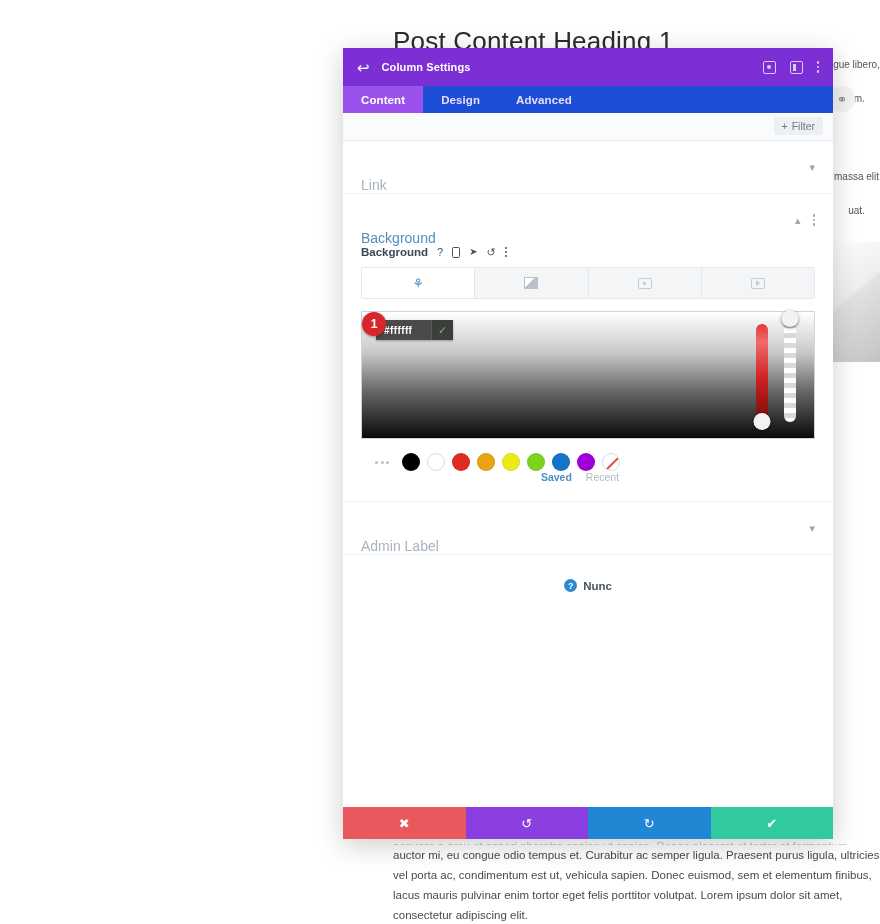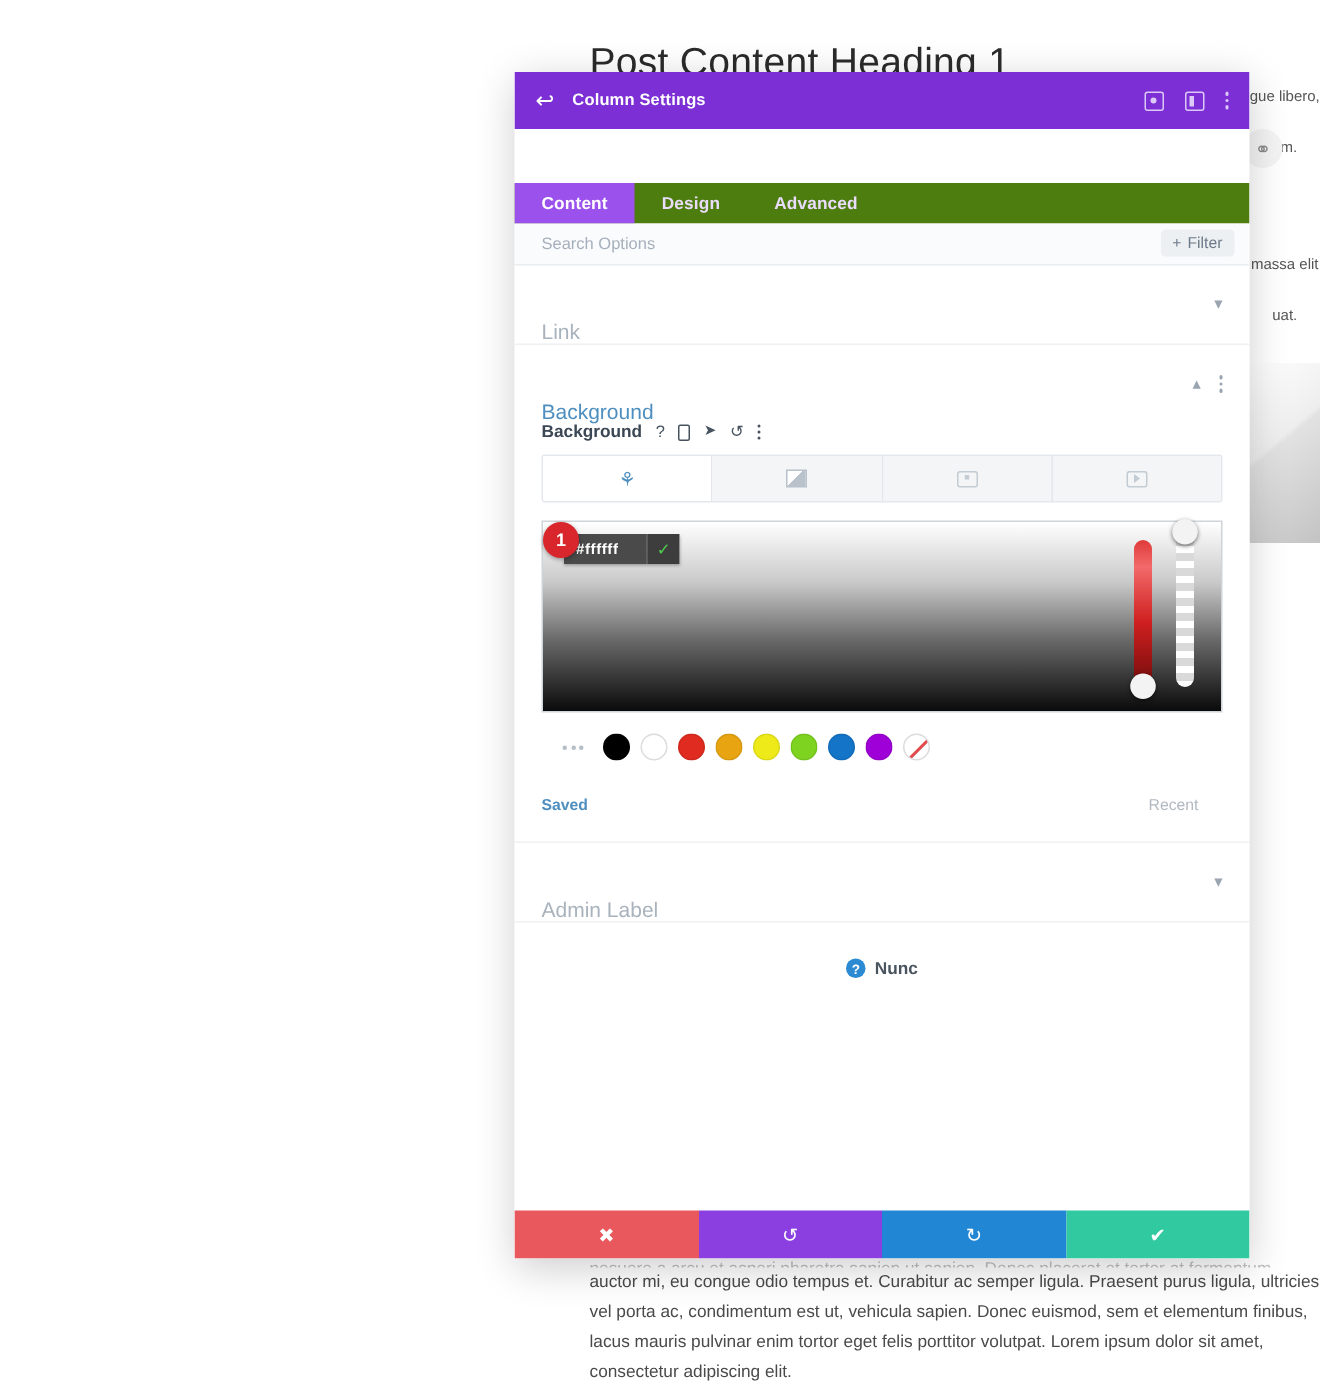--- a/index.html
+++ b/index.html
@@ -69,21 +69,21 @@
   .sq-ic { width:13px; height:13px; border:1.4px solid #ddc9f8; border-radius:2px;
            display:flex; align-items:center; justify-content:center; }
   .sq-ic::after { content:""; width:4px; height:4px; border-radius:50%; background:#ddc9f8; }
   .split-ic { width:13px; height:13px; border:1.4px solid #ddc9f8; border-radius:2px; position:relative; }
   .split-ic::after { content:""; position:absolute; left:2px; top:2px; bottom:2px; width:3px; background:#ddc9f8; }
   .dots-ic { display:flex; flex-direction:column; gap:2px; align-items:center; }
   .dots-ic i { width:2.5px; height:2.5px; border-radius:50%; background:#ddc9f8; display:block; }
 
   
   .modal-tabs {
-    height:27px; background:#4d7c0f; display:flex; flex:0 0 auto;margin-top:36px;
+    height:27px; background:#1d4ed8; display:flex; flex:0 0 auto;
   }
   .tab {
     padding:0 18px; height:100%; display:flex; align-items:center;
     color:#eadcfb; font-size:11.5px; font-weight:700; cursor:pointer;
     letter-spacing:.1px;
   }
   .tab.active { background:#9b52ec; color:#ffffff; }
 
   
   .search-row {
@@ -206,22 +206,22 @@
   }
   .swatch.white { border:1px solid #dcdcdc; }
   .swatch.none {
     background:#fff; border:1px solid #dcdcdc; position:relative; overflow:hidden;
   }
   .swatch.none::after {
     content:""; position:absolute; left:-3px; top:50%; width:26px; height:1.5px;
     background:#e04a4a; transform:rotate(-45deg); transform-origin:center;
   }
   .saved-recent {
-    display:flex; justify-content:space-between; gap:14px;
-    padding-right:16px; margin-top:24px; font-size:10.5px;
+    display:flex; justify-content:center; gap:14px;
+    padding-right:16px; margin-top:0; font-size:10.5px;
   }
   .sr-saved { color:#4e8fbf; font-weight:700; cursor:pointer; }
   .sr-recent { color:#b0b8c0; cursor:pointer; }
 
   .bg-section-inner { padding-bottom:18px; }
 
   
   .help-row {
     display:flex; align-items:center; justify-content:center; gap:6px;
     padding:24px 0; font-size:11.5px; color:#4a545e; font-weight:700;
@@ -290,21 +290,20 @@
       </div>
     </div>
 
     <div class="modal-tabs">
       <div class="tab active">Content</div>
       <div class="tab">Design</div>
       <div class="tab">Advanced</div>
     </div>
 
     <div class="search-row">
-      <input class="search-input" type="text" placeholder="Search Options" style="">
       <div class="filter-btn">
         <span>+</span>
         <span>Filter</span>
       </div>
     </div>
 
     <div class="modal-body">
 
       <div class="accordion">
         <div class="acc-head">

